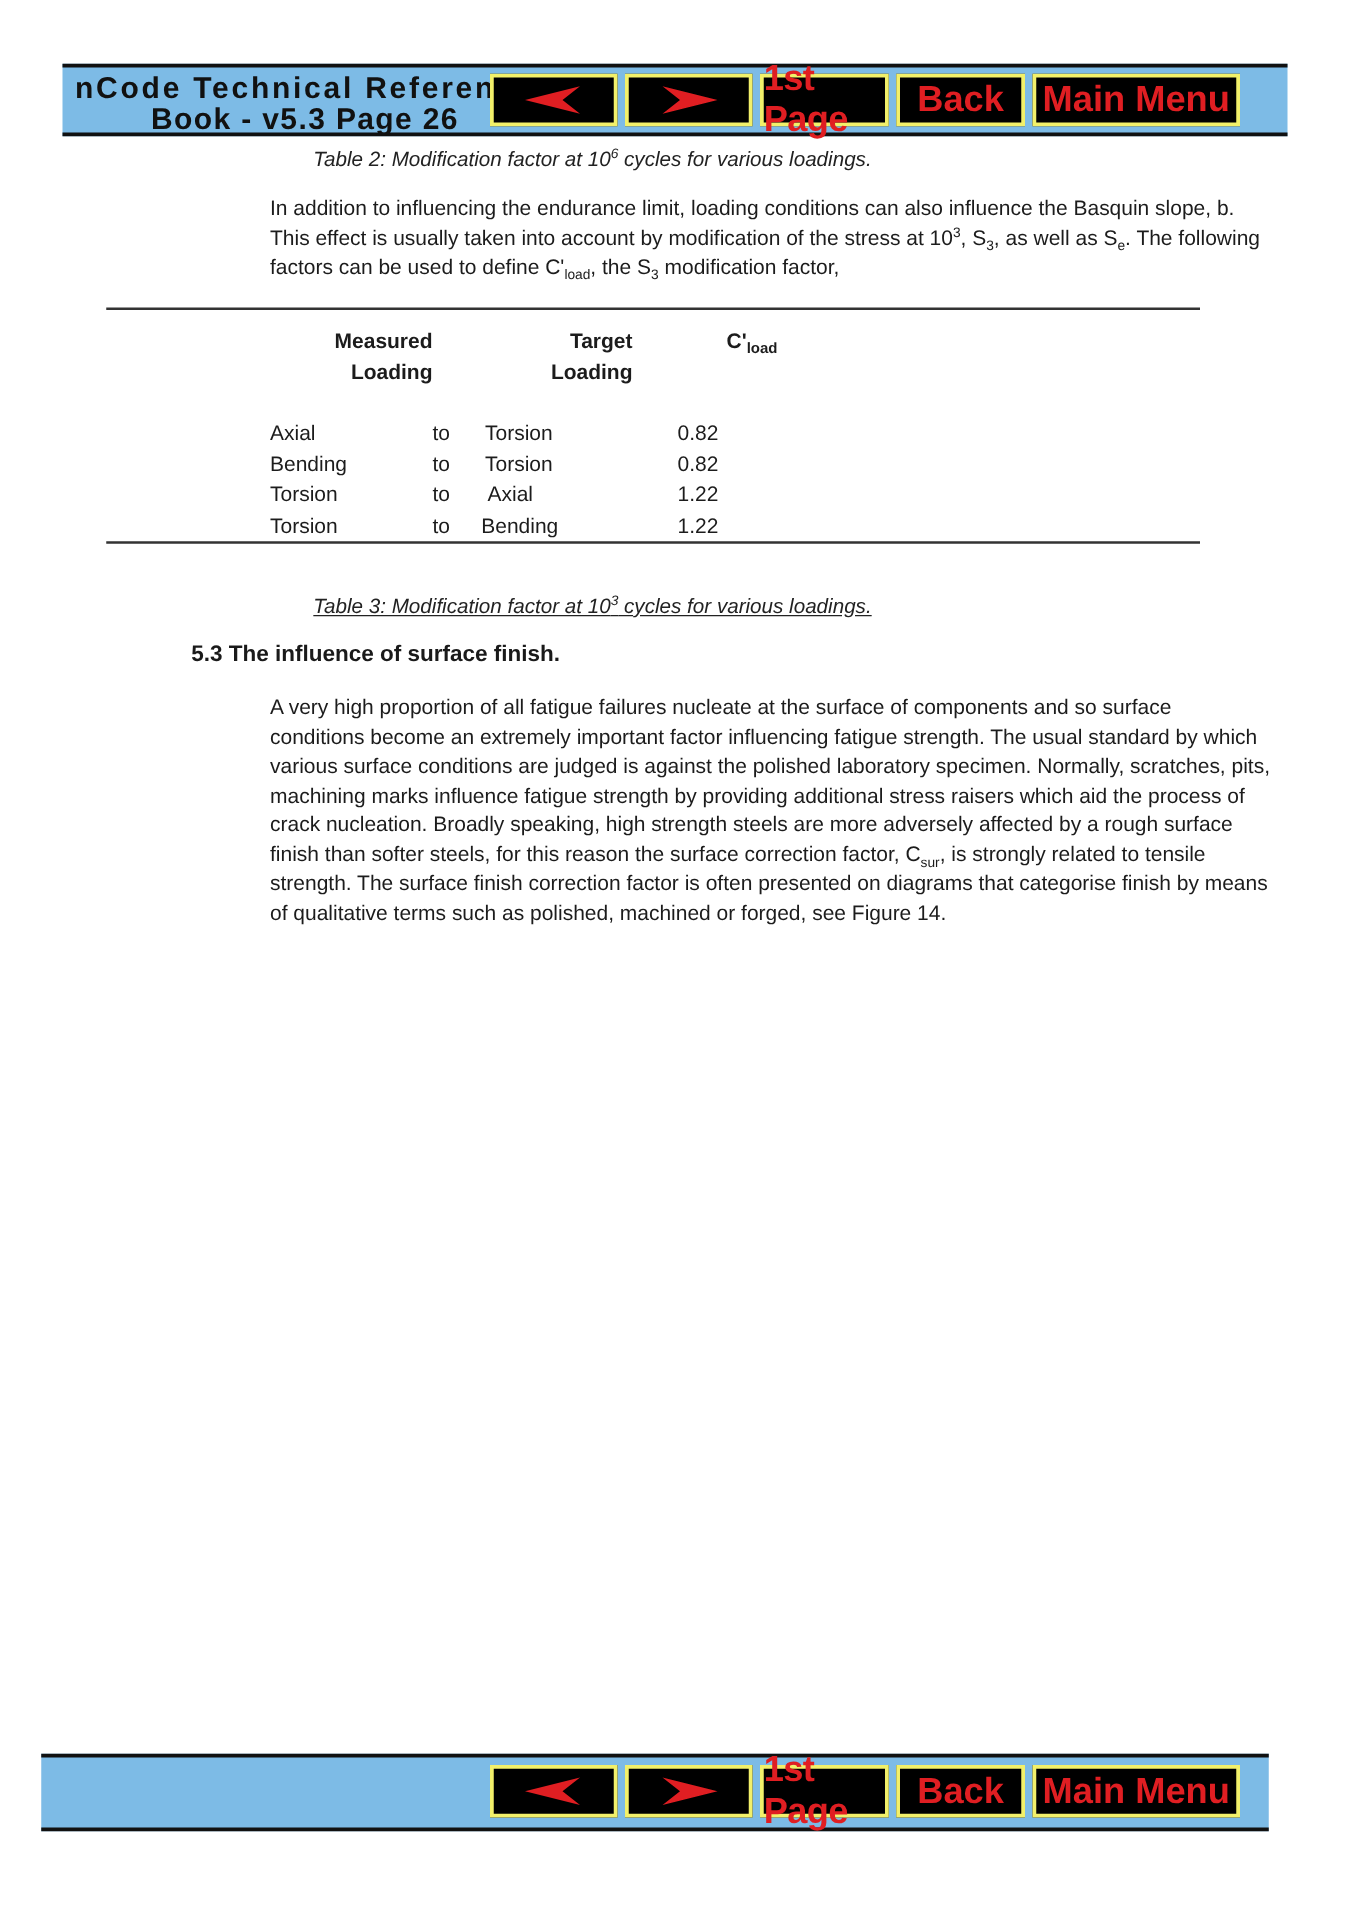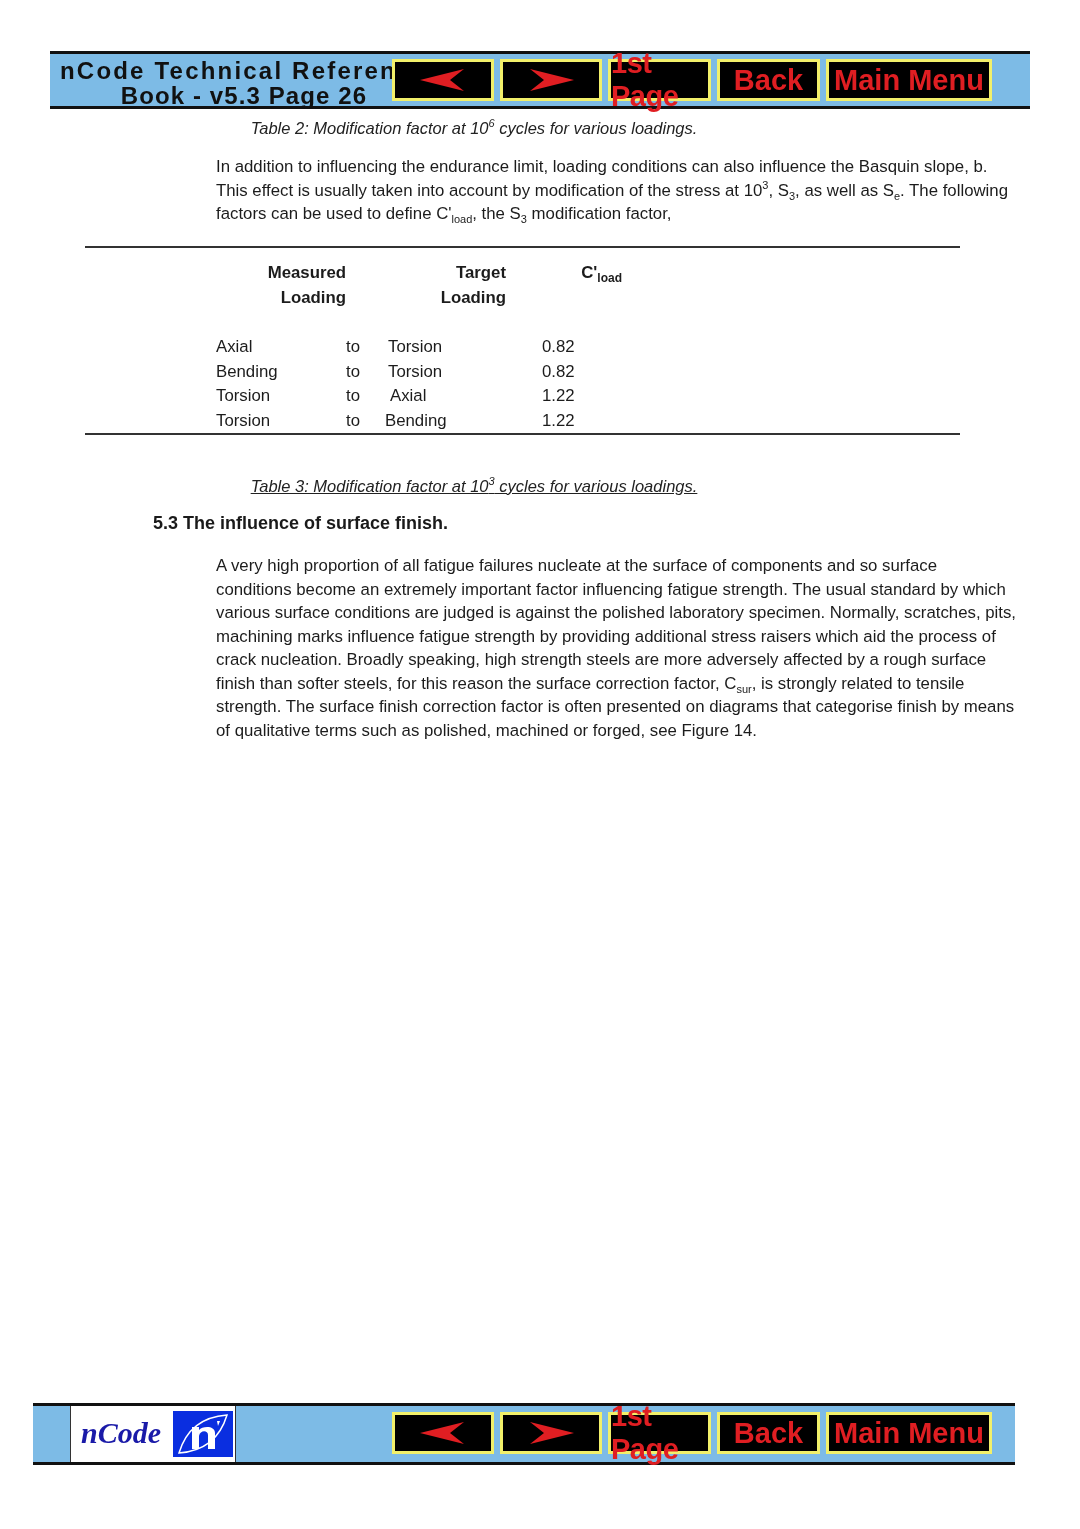--- a/index.html
+++ b/index.html
@@ -134,30 +134,20 @@
 
 <div class="rule" style="top:433px;"></div>
 
 <div class="caption" style="top:475px;text-decoration:underline;"><span>Table 3: Modification factor at 10</span><sup>3</sup><span> cycles for various loadings.</span></div>
 
 <div class="section-h">5.3 The influence of surface finish.</div>
 
 <div class="para" style="top:554px;"><span>A very high proportion of all fatigue failures nucleate at the surface of components and so surface conditions become an extremely important factor influencing fatigue strength. The usual standard by which various surface conditions are judged is against the polished laboratory specimen. Normally, scratches, pits, machining marks influence fatigue strength by providing additional stress raisers which aid the process of crack nucleation. Broadly speaking, high strength steels are more adversely affected by a rough surface finish than softer steels, for this reason the surface correction factor, C</span><sub>sur</sub><span>, is strongly related to tensile strength. The surface finish correction factor is often presented on diagrams that categorise finish by means of qualitative terms such as polished, machined or forged, see Figure 14.</span></div>
 
 <div class="botbar bot">
-  <div class="logo-box">
-    <span class="logo-text">nCode</span>
-    <div class="logo-mark">
-      <svg width="60" height="46" viewBox="0 0 60 46">
-        <path d="M6 42 C12 22 26 6 54 4 C48 24 34 40 6 42 Z" fill="none" stroke="#ffffff" stroke-width="1.5"></path>
-        <path d="M19 38 L19 16 L26 16 L26 19 C29 15 42 14 42 22 L42 38 L35 38 L35 24 C35 19 27 19 26 25 L26 38 Z" fill="#ffffff"></path>
-        <path d="M44 10 L47 10 L45 15 Z" fill="#ffffff"></path>
-      </svg>
-    </div>
-  </div>
 
   <div class="navbtn b-prev">
     <svg width="50" height="24" viewBox="0 0 50 24">
       <path d="M2 12 L46 1 L32 12 L46 23 Z" fill="#e01e22"></path>
     </svg>
   </div>
   <div class="navbtn b-next">
     <svg width="50" height="24" viewBox="0 0 50 24">
       <path d="M48 12 L4 1 L18 12 L4 23 Z" fill="#e01e22"></path>
     </svg>

